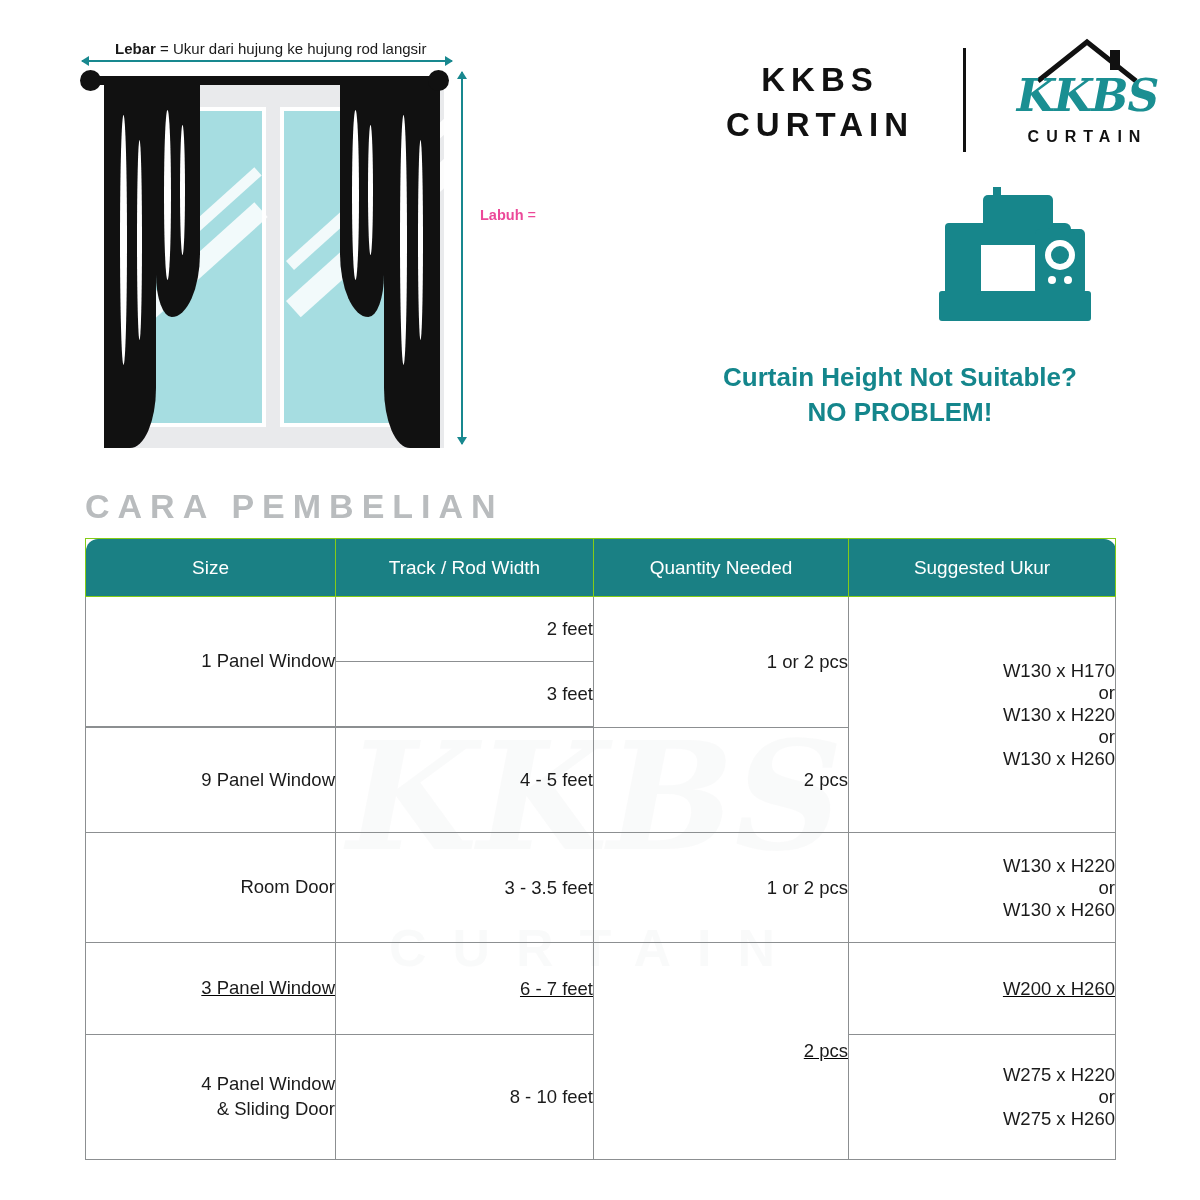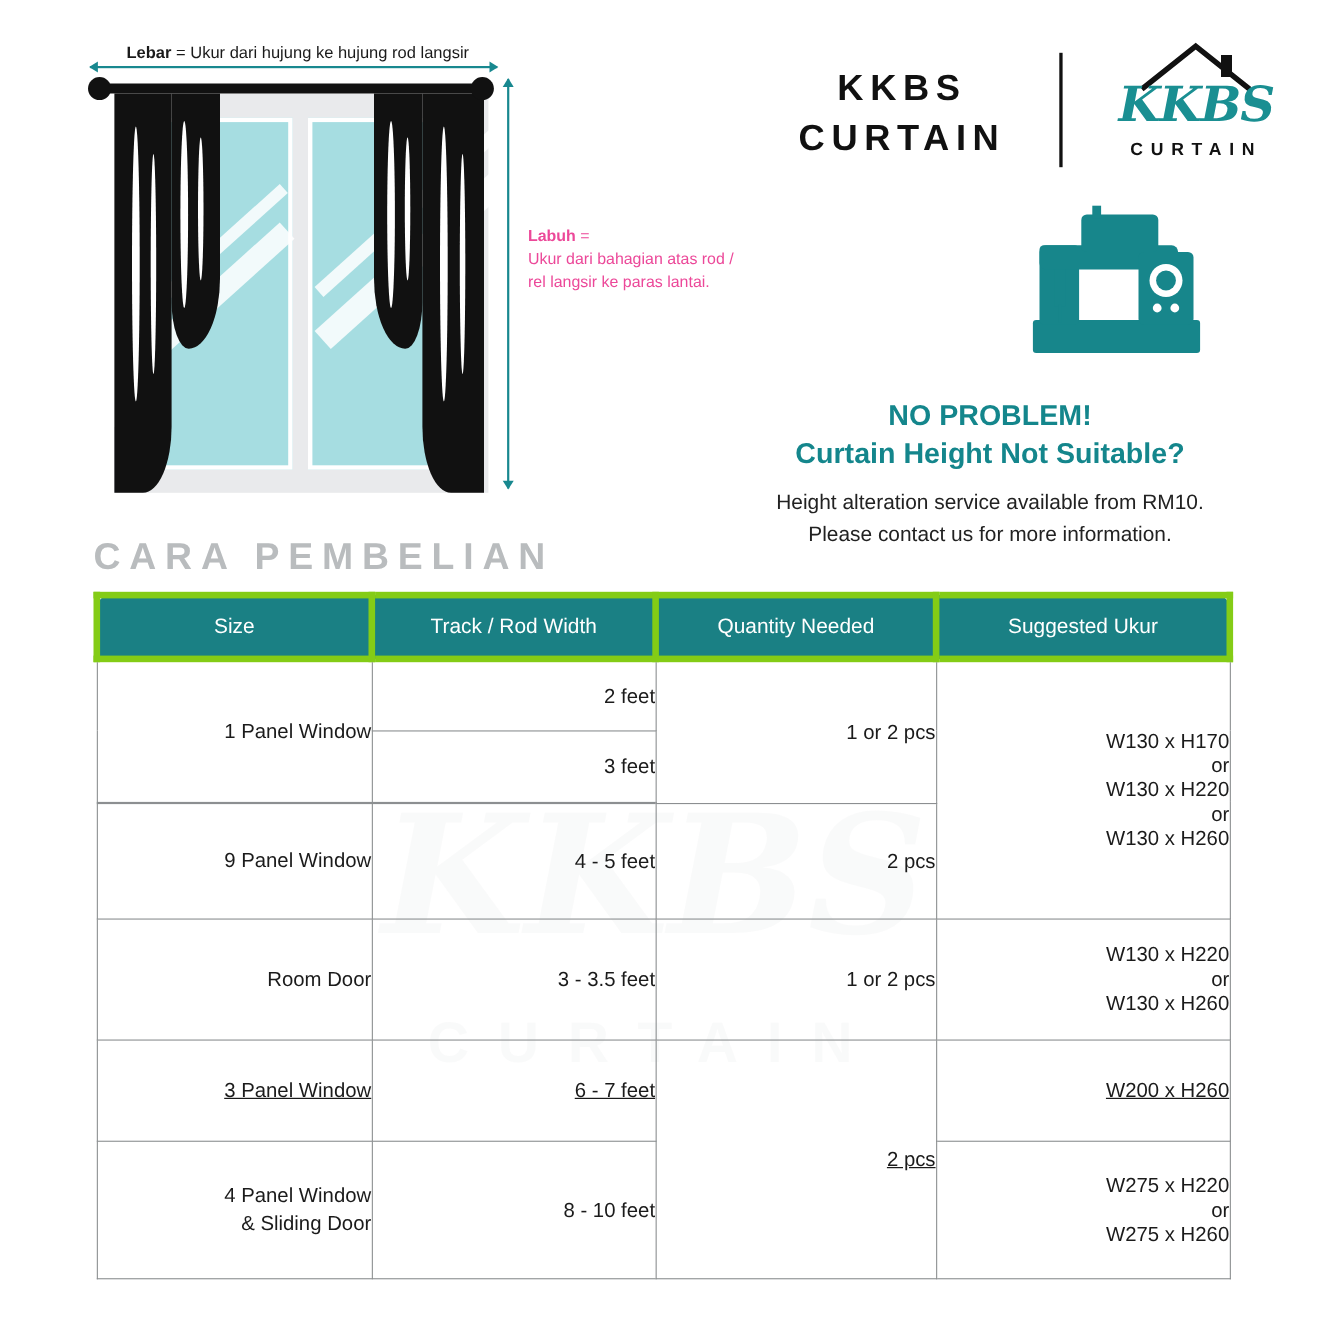--- a/index.html
+++ b/index.html
@@ -134,21 +134,21 @@
   
   .table-wrap {
     position: absolute; left: 85px; top: 538px; width: 1030px; height: 620px;
   }
   table.sizing {
     width: 1030px; border-collapse: collapse; table-layout: fixed;
     position: relative; z-index: 2;
   }
   table.sizing th {
     background: #1a8084; color: #fff; font-weight: normal;
-    font-size: 19px; height: 58px; border: 6px solid #84cc16;
+    font-size: 19px; height: 58px; border: 1px solid #84cc16;
   }
   table.sizing th:first-child { border-top-left-radius: 12px; }
   table.sizing th:last-child { border-top-right-radius: 12px; }
   table.sizing td {
     border: 1px solid #8c8f91; text-align: right; font-size: 18.5px; color: #1b1b1b;
     background: transparent;
   }
   td.size-cell {
     background: #5d9d9c; color: #ffffff; font-size: 19px; line-height: 1.35;
   }
@@ -214,21 +214,20 @@
     </div>
 
     <div class="rod-line"></div>
     <div class="rod-knob left"></div>
     <div class="rod-knob right"></div>
 
     <div class="height-arrow"></div>
 
     <div class="labuh-block">
       <b>Labuh</b><span> =</span>
-      <div>Ukur dari bahagian atas rod / rel langsir ke paras lantai.</div>
     </div>
   </div>
 
   <div class="brand">
     <div class="brand-text">
       <div>KKBS</div>
       <div>CURTAIN</div>
     </div>
     <div class="brand-divider"></div>
     <div class="logo-box">
@@ -253,26 +252,22 @@
       <circle cx="117" cy="95" r="4" fill="#ffffff"></circle>
       <circle cx="133" cy="95" r="4" fill="#ffffff"></circle>
       <rect x="24" y="60" width="10" height="34" fill="#17868b"></rect>
       <rect x="27" y="92" width="3" height="16" fill="#17868b"></rect>
       <rect x="58" y="2" width="8" height="12" fill="#17868b"></rect>
     </svg>
   </div>
 
   <div class="promo">
     <div class="promo-h1">
+      <div>Curtain Height Not Suitable?</div>
       <div>NO PROBLEM!</div>
-      <div>Curtain Height Not Suitable?</div>
-    </div>
-    <div class="promo-p">
-      <div>Height alteration service available from RM10.</div>
-      <div>Please contact us for more information.</div>
     </div>
   </div>
 
   <div class="section-title">CARA PEMBELIAN</div>
 
   <div class="table-wrap">
 
     <div class="watermark">
       <div class="wm-script">KKBS</div>
       <div class="wm-sub">CURTAIN</div>

